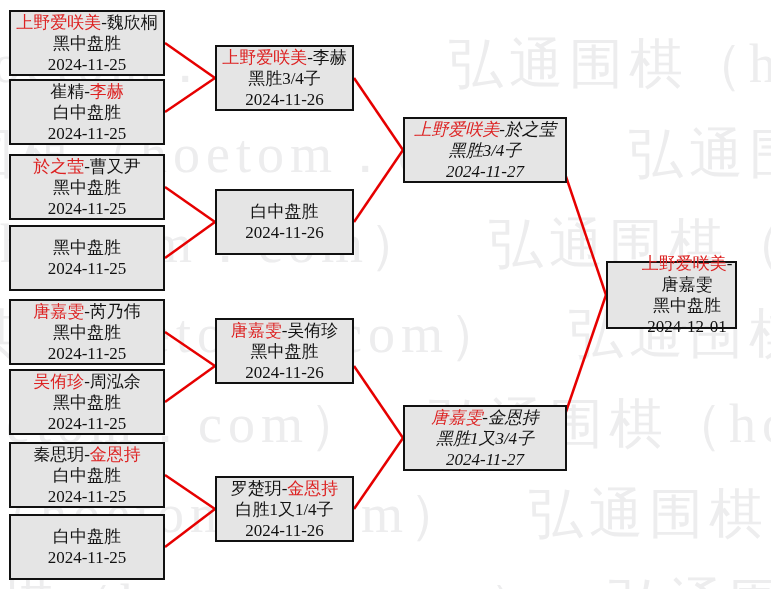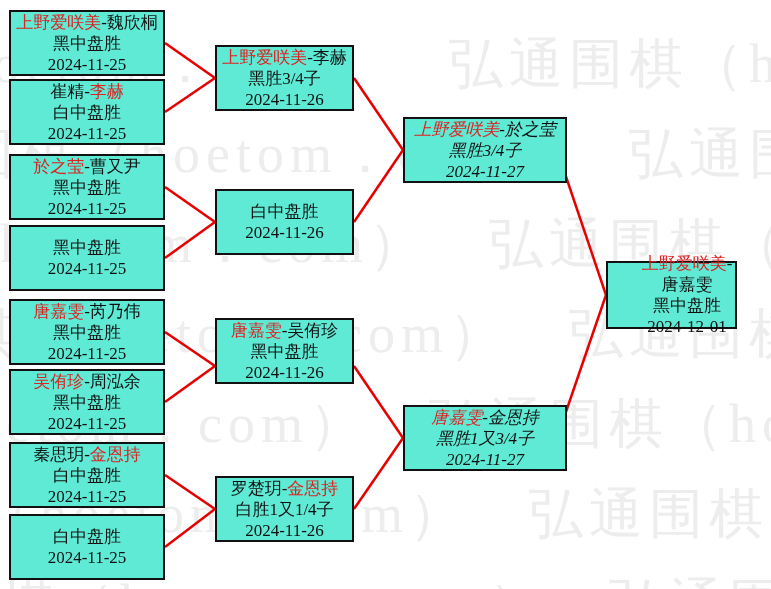--- a/index.html
+++ b/index.html
@@ -22,21 +22,21 @@
   }
   
   .lines{position:absolute;left:0;top:0;z-index:1;}
   .lines line{stroke:#e60000;stroke-width:2.5;}
   
   .match{
     position:absolute;
     z-index:2;
     box-sizing:border-box;
     border:2px solid #111111;
-    background:#5eead4;
+    background:#e5e5e5;
     display:flex;
     flex-direction:column;
     align-items:center;
     justify-content:center;
     text-align:center;
     font-size:17px;
     line-height:21px;
     color:#111111;
   }
   .match .win{color:#dd2222;}

